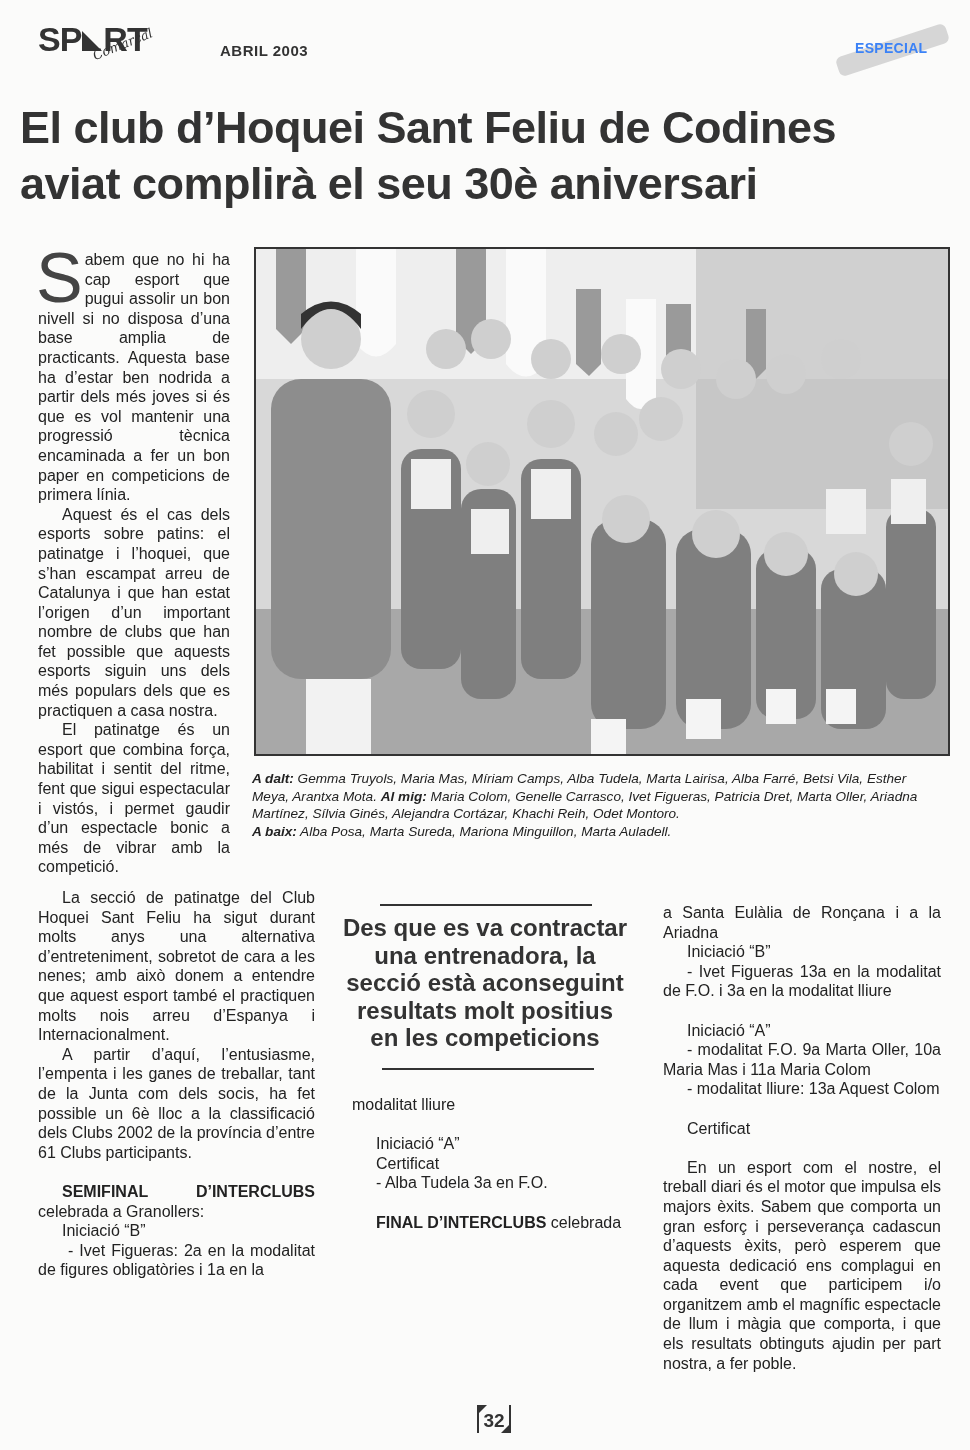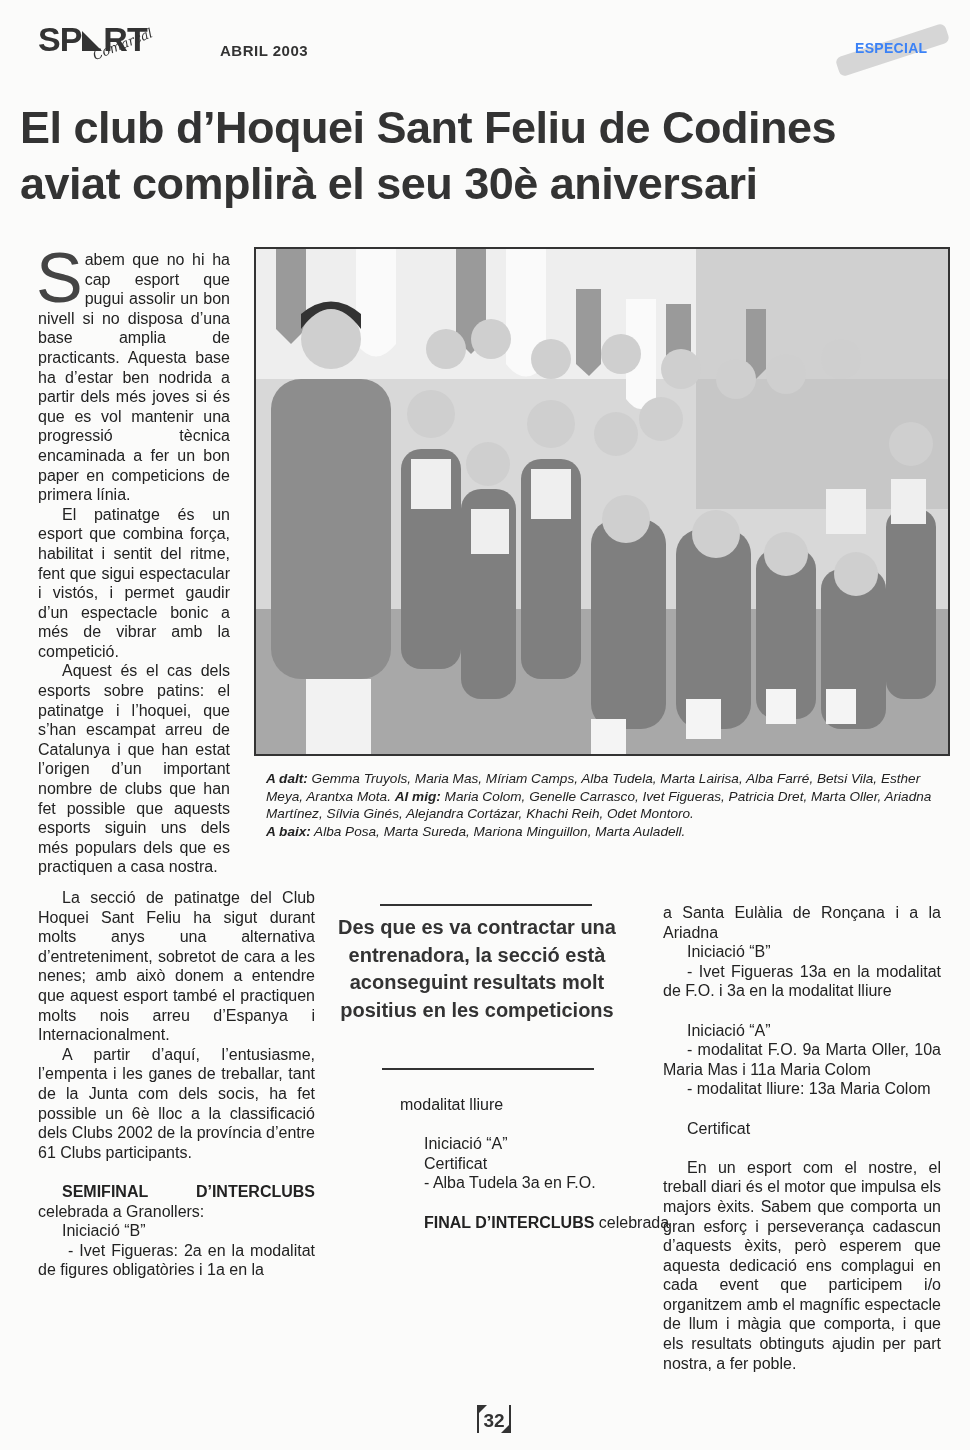--- a/index.html
+++ b/index.html
@@ -24,28 +24,28 @@
   
   .txt { font-size:16px; line-height:19.6px; color:#222; text-align:justify; }
   .txt p { margin:0; text-indent:24px; }
   .txt p.noind { text-indent:0; }
   .col1 { left:38px; top:250px; width:192px; }
   .col1b { left:38px; top:888px; width:277px; }
   .dropcap { float:left; font-size:70px; line-height:56px; margin:0 2px -4px -2px; color:#444; font-weight:normal; }
   
   .photo { left:254px; top:247px; width:692px; height:505px; border:2px solid #333; background:linear-gradient(180deg,#cfcfcf 0%,#e6e6e6 30%,#b8b8b8 55%,#a9a9a9 80%,#c9c9c9 100%); overflow:hidden; }
   .photo svg { width:100%; height:100%; display:block; }
-  .caption { left:266px; top:770px; width:690px; font-size:13.6px; line-height:17.5px; font-style:italic; color:#222; }
+  .caption { left:252px; top:770px; width:690px; font-size:13.6px; line-height:17.5px; font-style:italic; color:#222; }
   .caption b { font-style:italic; }
   
   .rule { height:0; border-top:2px solid #333; }
   .rule1 { left:380px; top:904px; width:212px; }
   .rule2 { left:382px; top:1068px; width:212px; }
-  .pull { left:332px; top:914px; width:290px; text-align:center; font-weight:bold; font-size:20px; line-height:27.5px; color:#333; }
-  .col2 { left:352px; top:1095px; width:278px;margin-left:48px; }
+  .pull { left:340px; top:914px; width:290px; text-align:center; font-weight:bold; font-size:24px; line-height:27.5px; color:#333; }
+  .col2 { left:352px; top:1095px; width:278px; }
   .col3 { left:663px; top:903px; width:278px; }
   .gap-line { height:19.6px; }
   .pagenum { left:475px; top:1403px; width:38px; height:32px; }
 </style>
 </head>
 <body>
 
 <div class="abs logo">
   <div class="logo-sport"><span>SP</span><span class="gap"></span><span>RT</span></div>
   <div class="logo-comarcal">Comarcal</div>
@@ -56,22 +56,22 @@
   <div class="special">ESPECIAL</div>
 </div>
 
 <h1 class="abs headline" style="margin:0">
   <div>El club d’Hoquei Sant Feliu de Codines</div>
   <div>aviat complirà el seu 30è aniversari</div>
 </h1>
 
 <div class="abs txt col1">
   <p class="noind"><span class="dropcap">S</span><span>abem que no hi ha cap esport que pugui assolir un bon nivell si no disposa d’una base amplia de practicants. Aquesta base ha d’estar ben nodrida a partir dels més joves si és que es vol mantenir una progressió tècnica encaminada a fer un bon paper en competicions de primera línia.</span></p>
+  <p>Aquest és el cas dels esports sobre patins: el patinatge i l’hoquei, que s’han escampat arreu de Catalunya i que han estat l’origen d’un important nombre de clubs que han fet possible que aquests esports siguin uns dels més populars dels que es practiquen a casa nostra.</p>
   <p>El patinatge és un esport que combina força, habilitat i sentit del ritme, fent que sigui espectacular i vistós, i permet gaudir d’un espectacle bonic a més de vibrar amb la competició.</p>
-  <p>Aquest és el cas dels esports sobre patins: el patinatge i l’hoquei, que s’han escampat arreu de Catalunya i que han estat l’origen d’un important nombre de clubs que han fet possible que aquests esports siguin uns dels més populars dels que es practiquen a casa nostra.</p>
 </div>
 
 <div class="abs txt col1b">
   <p>La secció de patinatge del Club Hoquei Sant Feliu ha sigut durant molts anys una alternativa d’entreteniment, sobretot de cara a les nenes; amb això donem a entendre que aquest esport també el practiquen molts nois arreu d’Espanya i Internacionalment.</p>
   <p>A partir d’aquí, l’entusiasme, l’empenta i les ganes de treballar, tant de la Junta com dels socis, ha fet possible un 6è lloc a la classificació dels Clubs 2002 de la província d’entre 61 Clubs participants.</p>
   <div class="gap-line"></div>
   <p style="text-align:justify; text-align-last:justify;"><b>SEMIFINAL D’INTERCLUBS</b></p>
   <p class="noind">celebrada a Granollers:</p>
   <p>Iniciació “B”</p>
   <p style="text-indent:30px">- Ivet Figueras: 2a en la modalitat de figures obligatòries i 1a en la</p>
@@ -170,21 +170,21 @@
   <p><b>FINAL D’INTERCLUBS</b> <span>celebrada</span></p>
 </div>
 
 <div class="abs txt col3">
   <p class="noind">a Santa Eulàlia de Ronçana i a la Ariadna</p>
   <p>Iniciació “B”</p>
   <p>- Ivet Figueras 13a en la modalitat de F.O. i 3a en la modalitat lliure</p>
   <div class="gap-line"></div>
   <p>Iniciació “A”</p>
   <p>- modalitat F.O. 9a Marta Oller, 10a Maria Mas i 11a Maria Colom</p>
-  <p>- modalitat lliure: 13a Maria Colom</p>
+  <p>- modalitat lliure: 13a Aquest Colom</p>
   <div class="gap-line"></div>
   <p>Certificat</p>
   <div class="gap-line"></div>
   <p>En un esport com el nostre, el treball diari és el motor que impulsa els majors èxits. Sabem que comporta un gran esforç i perseverança cadascun d’aquests èxits, però esperem que aquesta dedicació ens complagui en cada event que participem i/o organitzem amb el magnífic espectacle de llum i màgia que comporta, i que els resultats obtinguts ajudin per part nostra, a fer poble.</p>
 </div>
 
 <div class="abs pagenum">
   <svg width="38" height="32" viewBox="0 0 38 32">
     <path d="M2 2 L12 2 L4 10 L4 30 L2 30 Z" fill="#333"></path>
     <path d="M36 30 L26 30 L34 22 L34 2 L36 2 Z" fill="#333"></path>

